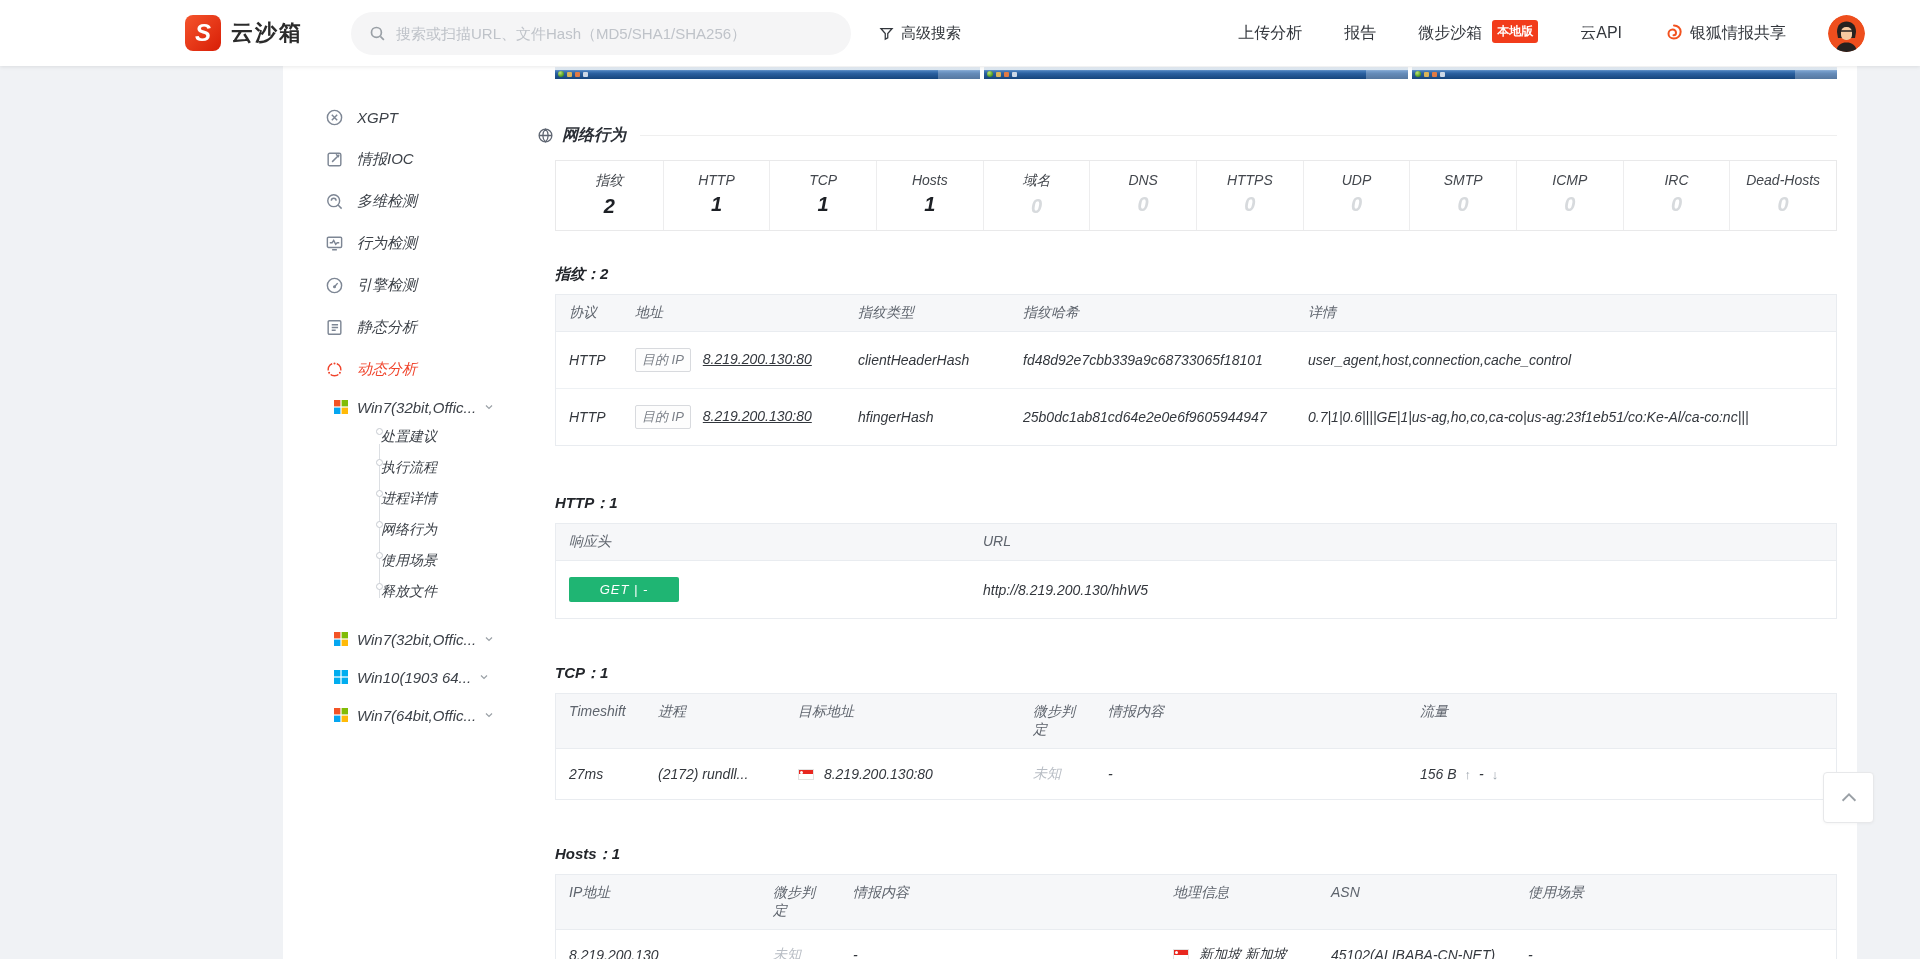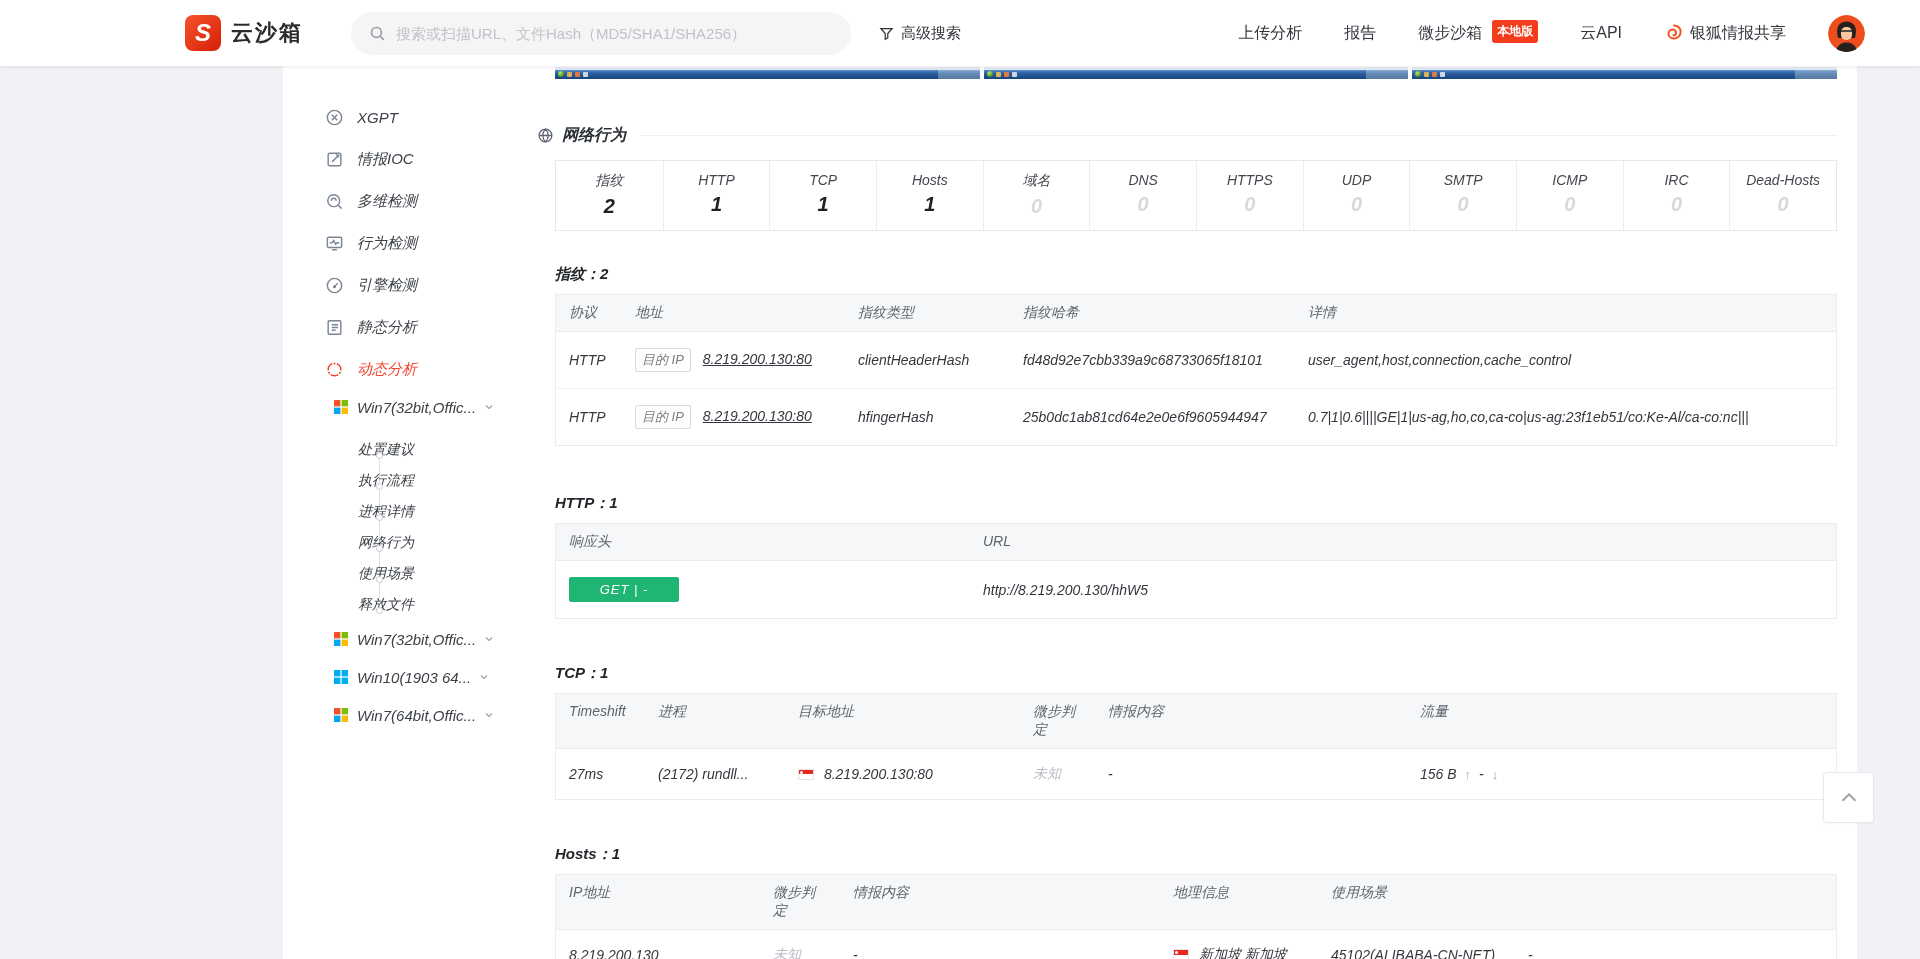--- a/index.html
+++ b/index.html
@@ -43,22 +43,22 @@
   .side-item svg { margin-right:13px; flex:none; }
   .side-item.active { color:#f0432b; }
   .vm-row { display:flex; align-items:center; height:34px; padding-left:51px;
     font-size:15px; color:#3c4148; cursor:pointer; }
   .vm-row .winlogo { margin-right:9px; flex:none; }
   .vm-row .chev { margin-left:7px; flex:none; }
   .vm-list-bottom .vm-row { height:30px; margin-top:8px; }
   .subnav { position:relative; margin:4px 0 10px 0; }
   .subnav:before { content:""; position:absolute; left:96px; top:16px; bottom:16px;
     border-left:1px solid #dcdfe3; }
-  .sub-item { position:relative; display:flex; align-items:flex-end; height:31px;
-    padding-left:75px; font-size:14px; color:#3c4148; cursor:pointer; }
+  .sub-item { position:relative; display:flex; align-items:flex-start; height:31px;
+    padding-left:98px; font-size:14px; color:#3c4148; cursor:pointer; }
   .sub-item .dot { position:absolute; left:93px; width:7px; height:7px; border-radius:50%;
     background:#fff; border:1px solid #c6cad0; }
   .sub-item.active { color:#f0502f; }
   .sub-item.active .dot { border-color:#f0502f; }
 
   
   .main { position:absolute; top:0; left:252px; right:0; height:100%; }
   .thumbs { display:flex; gap:4px; margin:1px 20px 0 20px; }
   .thumb { flex:1; height:12px; position:relative; cursor:pointer;
     background:linear-gradient(180deg,#e9eff6 0%,#dce7f1 22%,#4a80bd 30%,#2a5f9e 55%,#16457c 100%); }
@@ -469,20 +469,21 @@
       </div>
     </div>
 
     <div class="block-title bt-hosts">Hosts：1</div>
     <div class="tbl">
       <div class="thead cols-host">
         <div>IP地址</div>
         <div>微步判定</div>
         <div>情报内容</div>
         <div>地理信息</div>
+        <div>ASN</div>
         <div>使用场景</div>
       </div>
       <div class="trow cols-host">
         <div>8.219.200.130</div>
         <div class="muted">未知</div>
         <div>-</div>
         <div>
           <span class="flag"></span>
           <span>新加坡 新加坡</span>
         </div>

